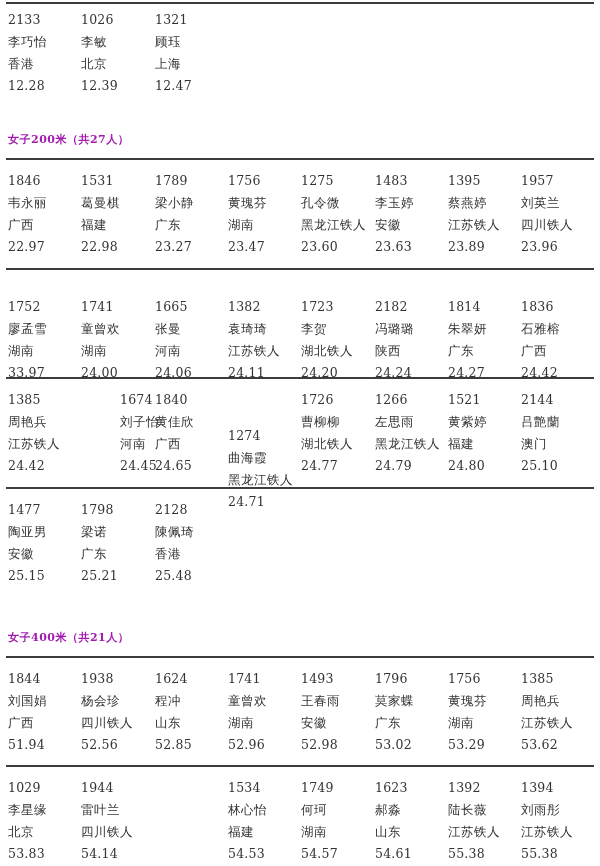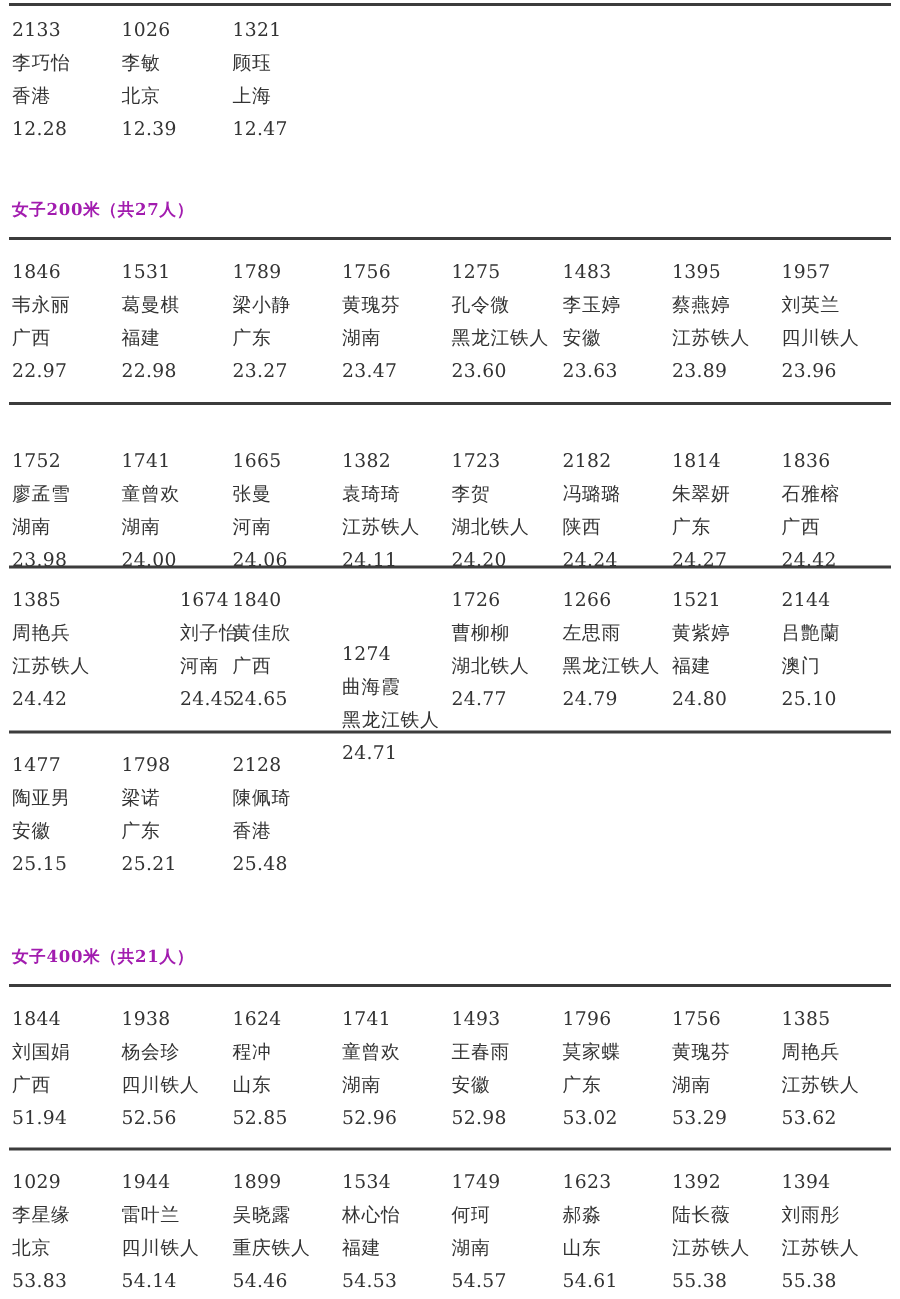--- a/index.html
+++ b/index.html
@@ -107,21 +107,21 @@
         <div class="team">四川铁人</div>
         <div class="time">23.96</div>
       </div>
     </div>
   <div class="rule" style="top:268px"></div>
   <div class="row" style="top:296px">
       <div class="entry" style="left: 8px;">
         <div class="num">1752</div>
         <div class="name">廖孟雪</div>
         <div class="team">湖南</div>
-        <div class="time">23.98</div>
+        <div class="time">33.97</div>
       </div>
       <div class="entry" style="left: 81px;">
         <div class="num">1741</div>
         <div class="name">童曾欢</div>
         <div class="team">湖南</div>
         <div class="time">24.00</div>
       </div>
       <div class="entry" style="left: 155px;">
         <div class="num">1665</div>
         <div class="name">张曼</div>
@@ -291,26 +291,20 @@
         <div class="name">李星缘</div>
         <div class="team">北京</div>
         <div class="time">53.83</div>
       </div>
       <div class="entry" style="left: 81px;">
         <div class="num">1944</div>
         <div class="name">雷叶兰</div>
         <div class="team">四川铁人</div>
         <div class="time">54.14</div>
       </div>
-      <div class="entry" style="left: 155px;">
-        <div class="num">1899</div>
-        <div class="name">吴晓露</div>
-        <div class="team">重庆铁人</div>
-        <div class="time">54.46</div>
-      </div>
       <div class="entry" style="left: 228px;">
         <div class="num">1534</div>
         <div class="name">林心怡</div>
         <div class="team">福建</div>
         <div class="time">54.53</div>
       </div>
       <div class="entry" style="left: 301px;">
         <div class="num">1749</div>
         <div class="name">何珂</div>
         <div class="team">湖南</div>

